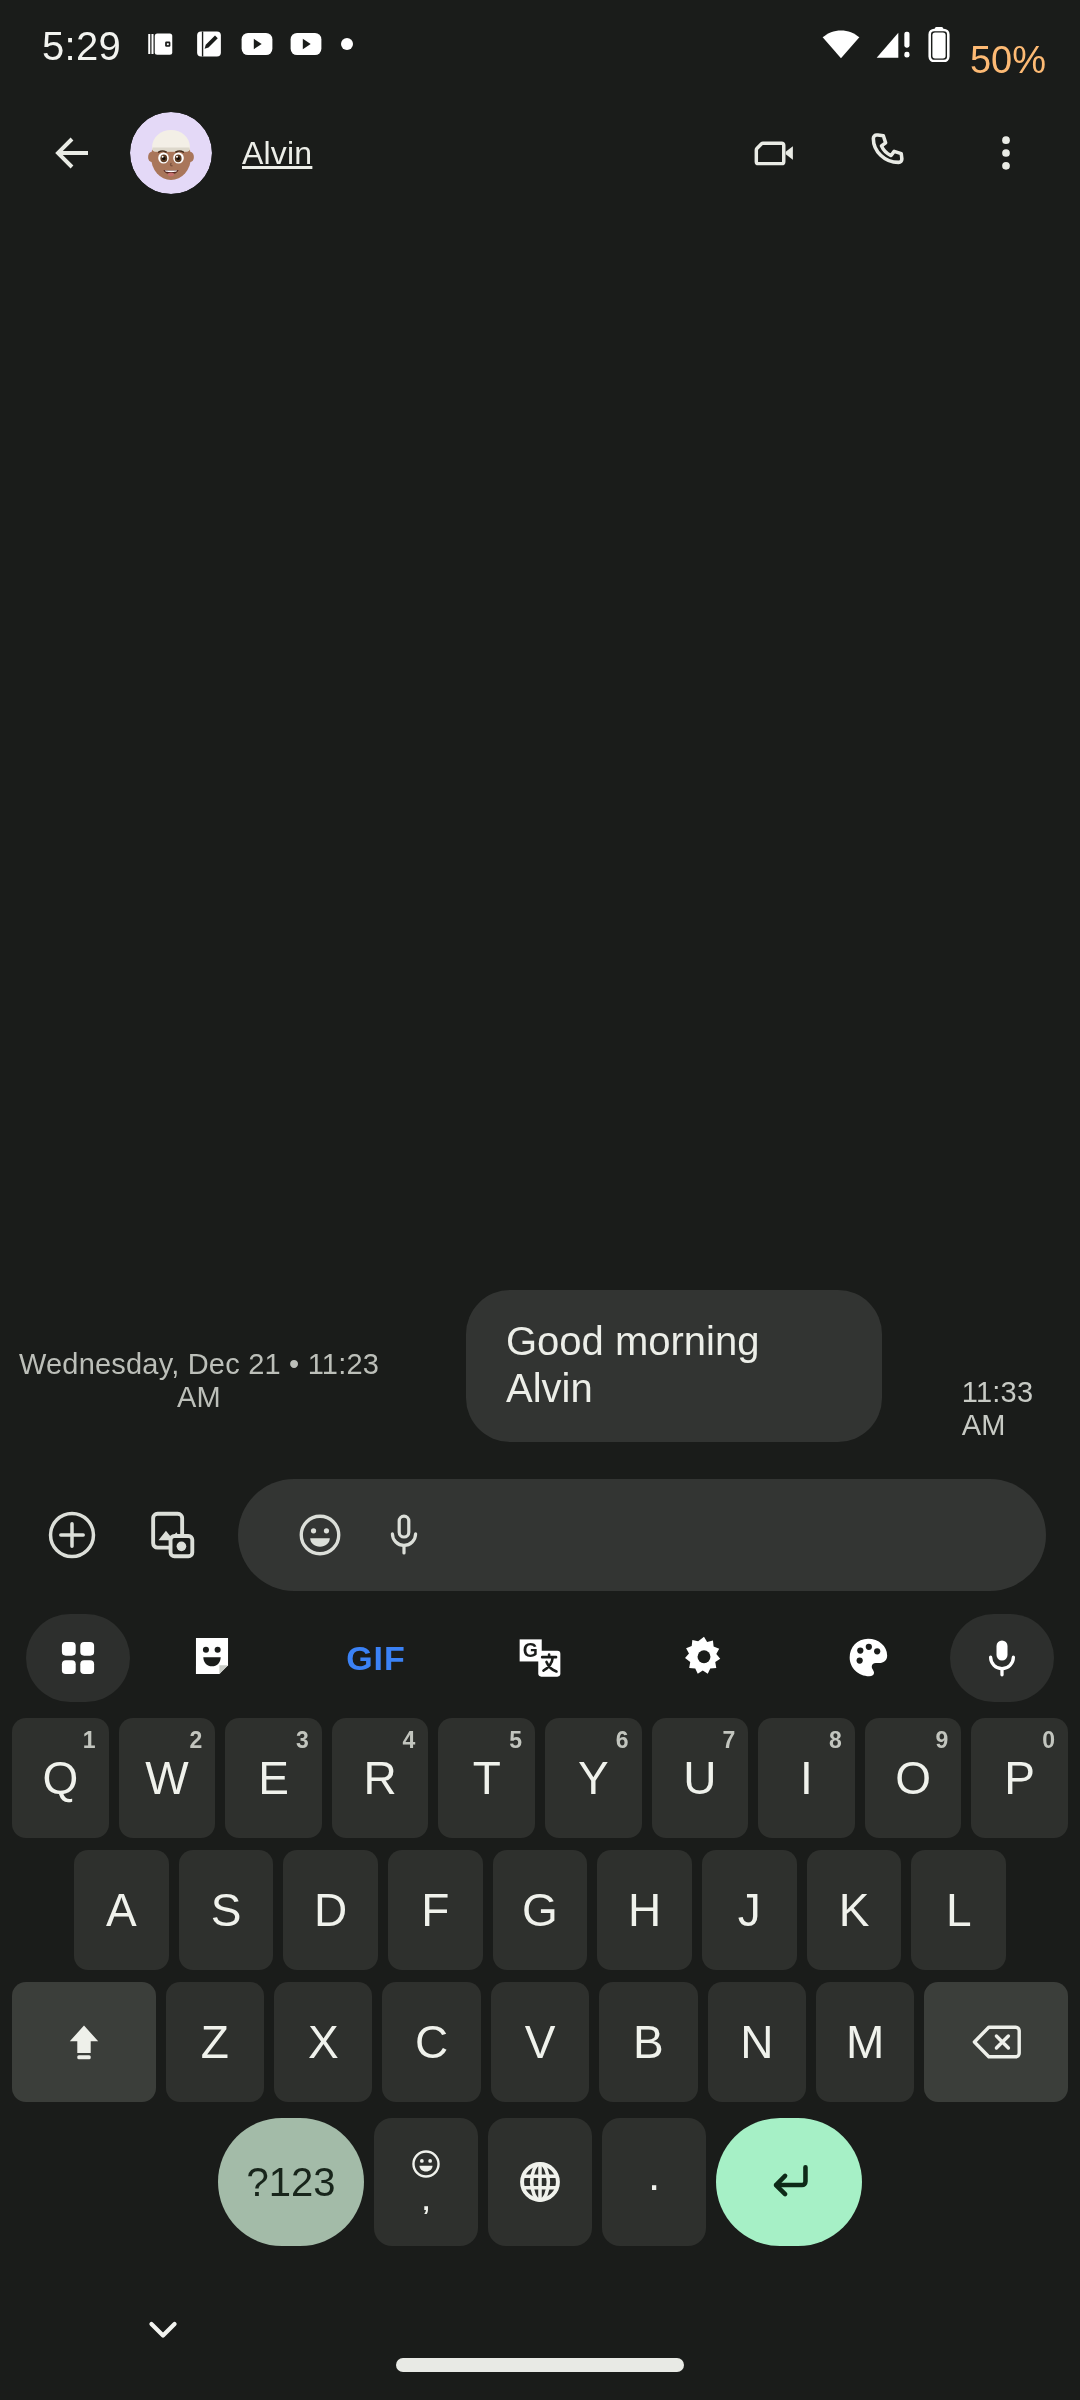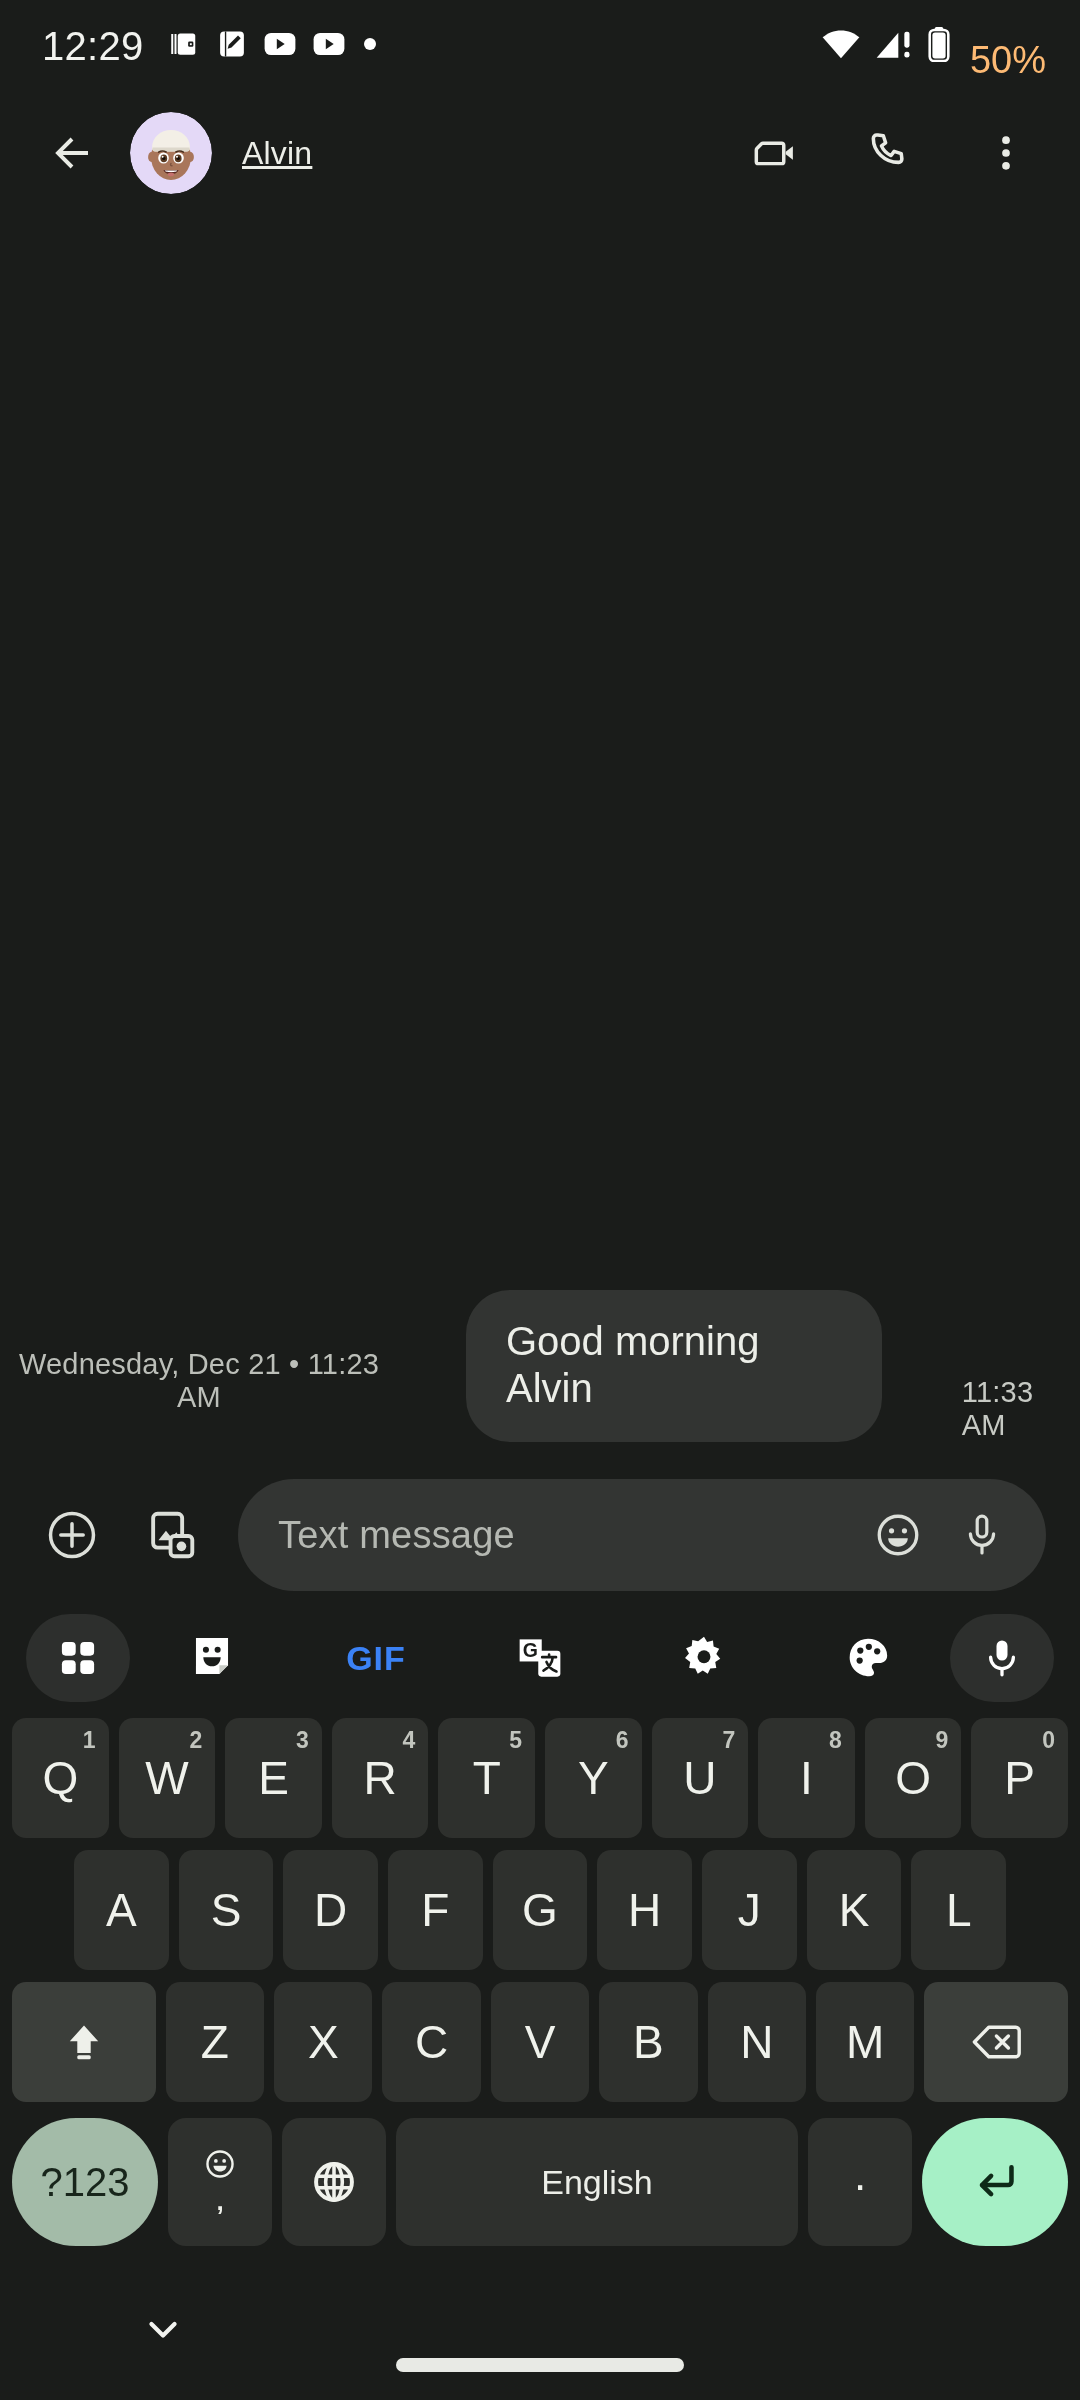--- a/index.html
+++ b/index.html
@@ -295,21 +295,21 @@
     background: #e8eae5;
   }
 </style>
 </head>
 <body>
 
 <div id="phone">
 
   <div class="statusbar">
     <div class="status-left">
-      <div class="status-clock">12:29</div>
+      <div class="status-clock">5:29</div>
       <div class="status-notif-icons">
         <span class="ni">
           <svg width="30" height="30" viewBox="0 0 24 24">
             <rect x="1" y="4" width="1.6" height="16" fill="#fff"></rect>
             <rect x="3.6" y="4" width="1.6" height="16" fill="#fff"></rect>
             <rect x="6.2" y="3.5" width="14" height="17" rx="2" fill="#fff"></rect>
             <rect x="14.5" y="10" width="4.2" height="4.2" rx="1" fill="#1a1c1a"></rect>
             <rect x="15.9" y="11.4" width="1.5" height="1.5" fill="#fff"></rect>
           </svg>
         </span>
@@ -444,21 +444,20 @@
     <div class="composer-icon-btn">
       <svg width="58" height="58" viewBox="0 0 24 24">
         <rect x="4.2" y="3.2" width="12" height="14" rx="1.8" fill="none" stroke="#dcdfd9" stroke-width="1.6"></rect>
         <path d="M6.4 14.2l3.1-4 2.4 3 1.9-2.3 2 3.3z" fill="#dcdfd9"></path>
         <rect x="11.4" y="12.4" width="9" height="8.4" rx="1.6" fill="#1a1c1a" stroke="#dcdfd9" stroke-width="1.6"></rect>
         <circle cx="15.9" cy="16.7" r="2" fill="#dcdfd9"></circle>
       </svg>
     </div>
 
     <div class="composer-field">
-      <span class="composer-placeholder">Text message</span>
       <div class="field-icon-btn">
         <svg width="50" height="50" viewBox="0 0 24 24">
           <circle cx="12" cy="12" r="9" fill="none" stroke="#dcdfd9" stroke-width="1.6"></circle>
           <circle cx="8.9" cy="10" r="1.25" fill="#dcdfd9"></circle>
           <circle cx="15.1" cy="10" r="1.25" fill="#dcdfd9"></circle>
           <path d="M7.3 13.6h9.4c0 2.4-2.1 4-4.7 4s-4.7-1.6-4.7-4z" fill="#dcdfd9"></path>
         </svg>
       </div>
       <div class="field-icon-btn">
         <svg width="48" height="48" viewBox="0 0 24 24">
@@ -615,21 +614,20 @@
           </svg>
           <span class="sub">,</span>
         </div>
         <div class="key globe">
           <svg width="50" height="50" viewBox="0 0 24 24">
             <circle cx="12" cy="12" r="8.6" fill="none" stroke="#f0f2ec" stroke-width="1.9"></circle>
             <ellipse cx="12" cy="12" rx="4" ry="8.6" fill="none" stroke="#f0f2ec" stroke-width="1.7"></ellipse>
             <path d="M3.6 9.2h16.8M3.6 14.8h16.8M12 3.4v17.2" stroke="#f0f2ec" stroke-width="1.7"></path>
           </svg>
         </div>
-        <div class="key space">English</div>
         <div class="key period">.</div>
         <div class="key enter">
           <svg width="52" height="52" viewBox="0 0 24 24">
             <path d="M19.6 5.2v6.6a1.6 1.6 0 0 1-1.6 1.6H6.2" fill="none" stroke="#0e2a18" stroke-width="2.1" stroke-linecap="round" stroke-linejoin="round"></path>
             <path d="M10.2 9.2L6 13.4l4.2 4.2" fill="none" stroke="#0e2a18" stroke-width="2.1" stroke-linecap="round" stroke-linejoin="round"></path>
           </svg>
         </div>
       </div>
 
     </div>

